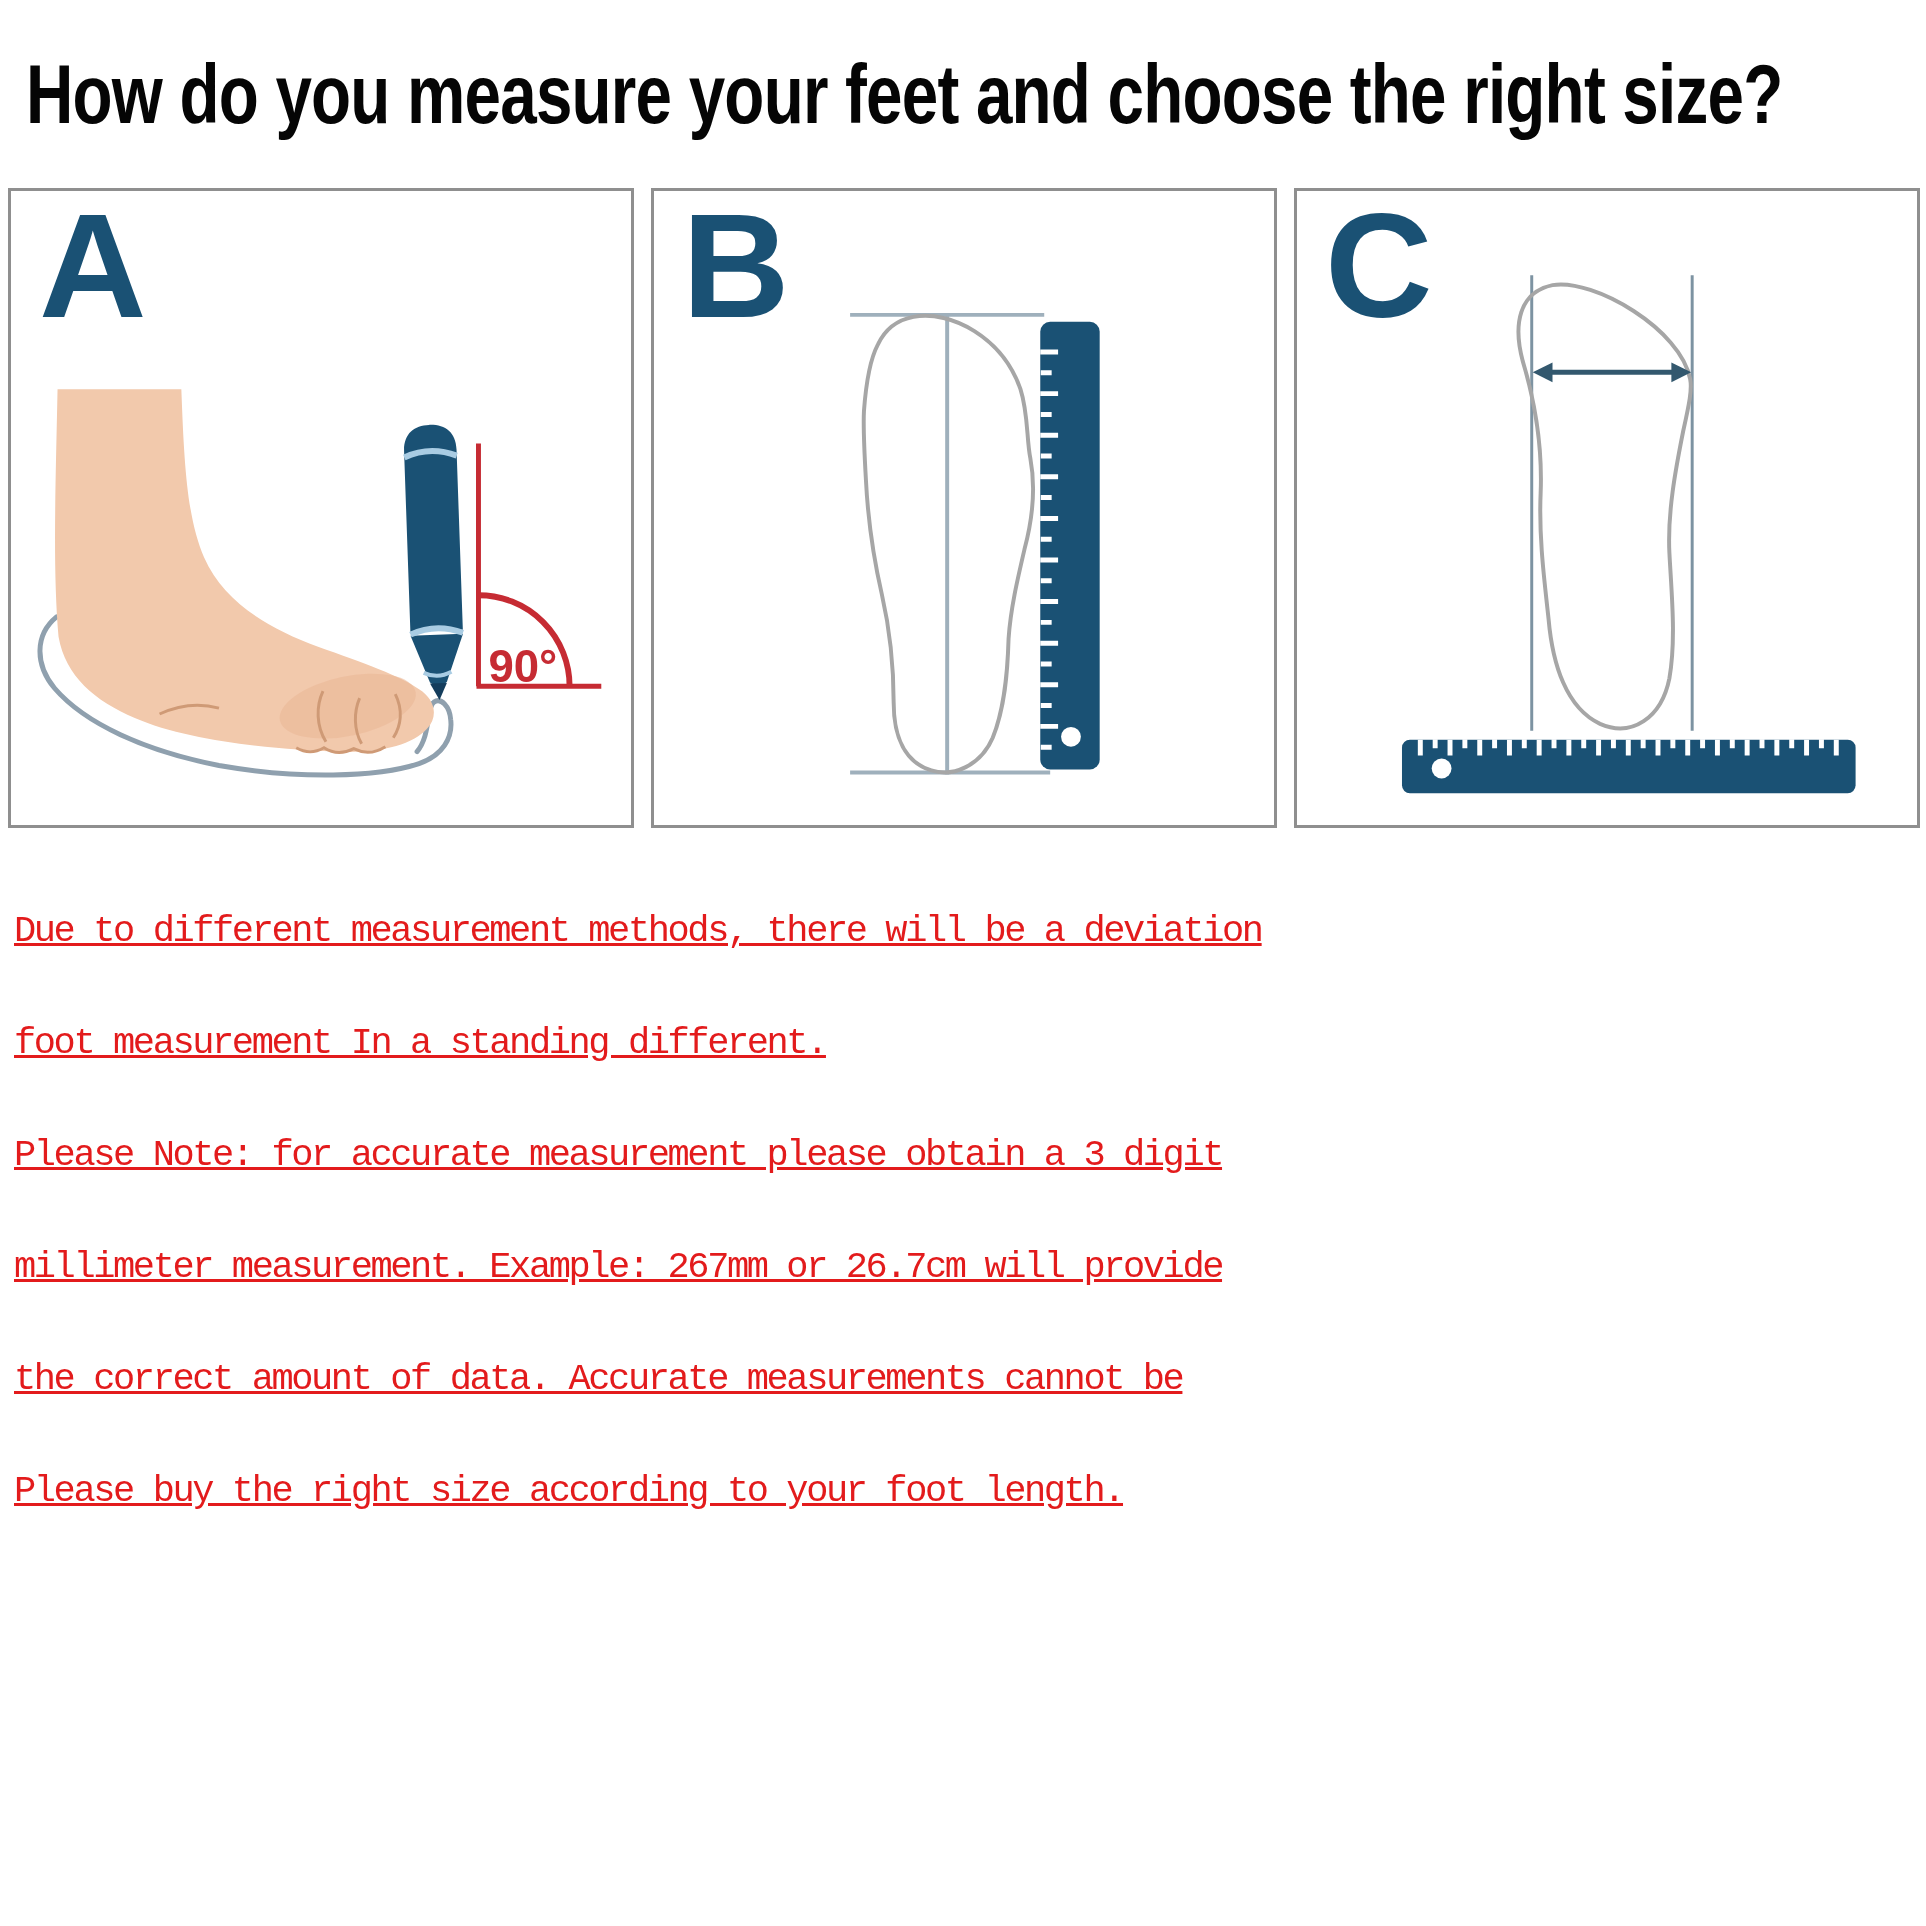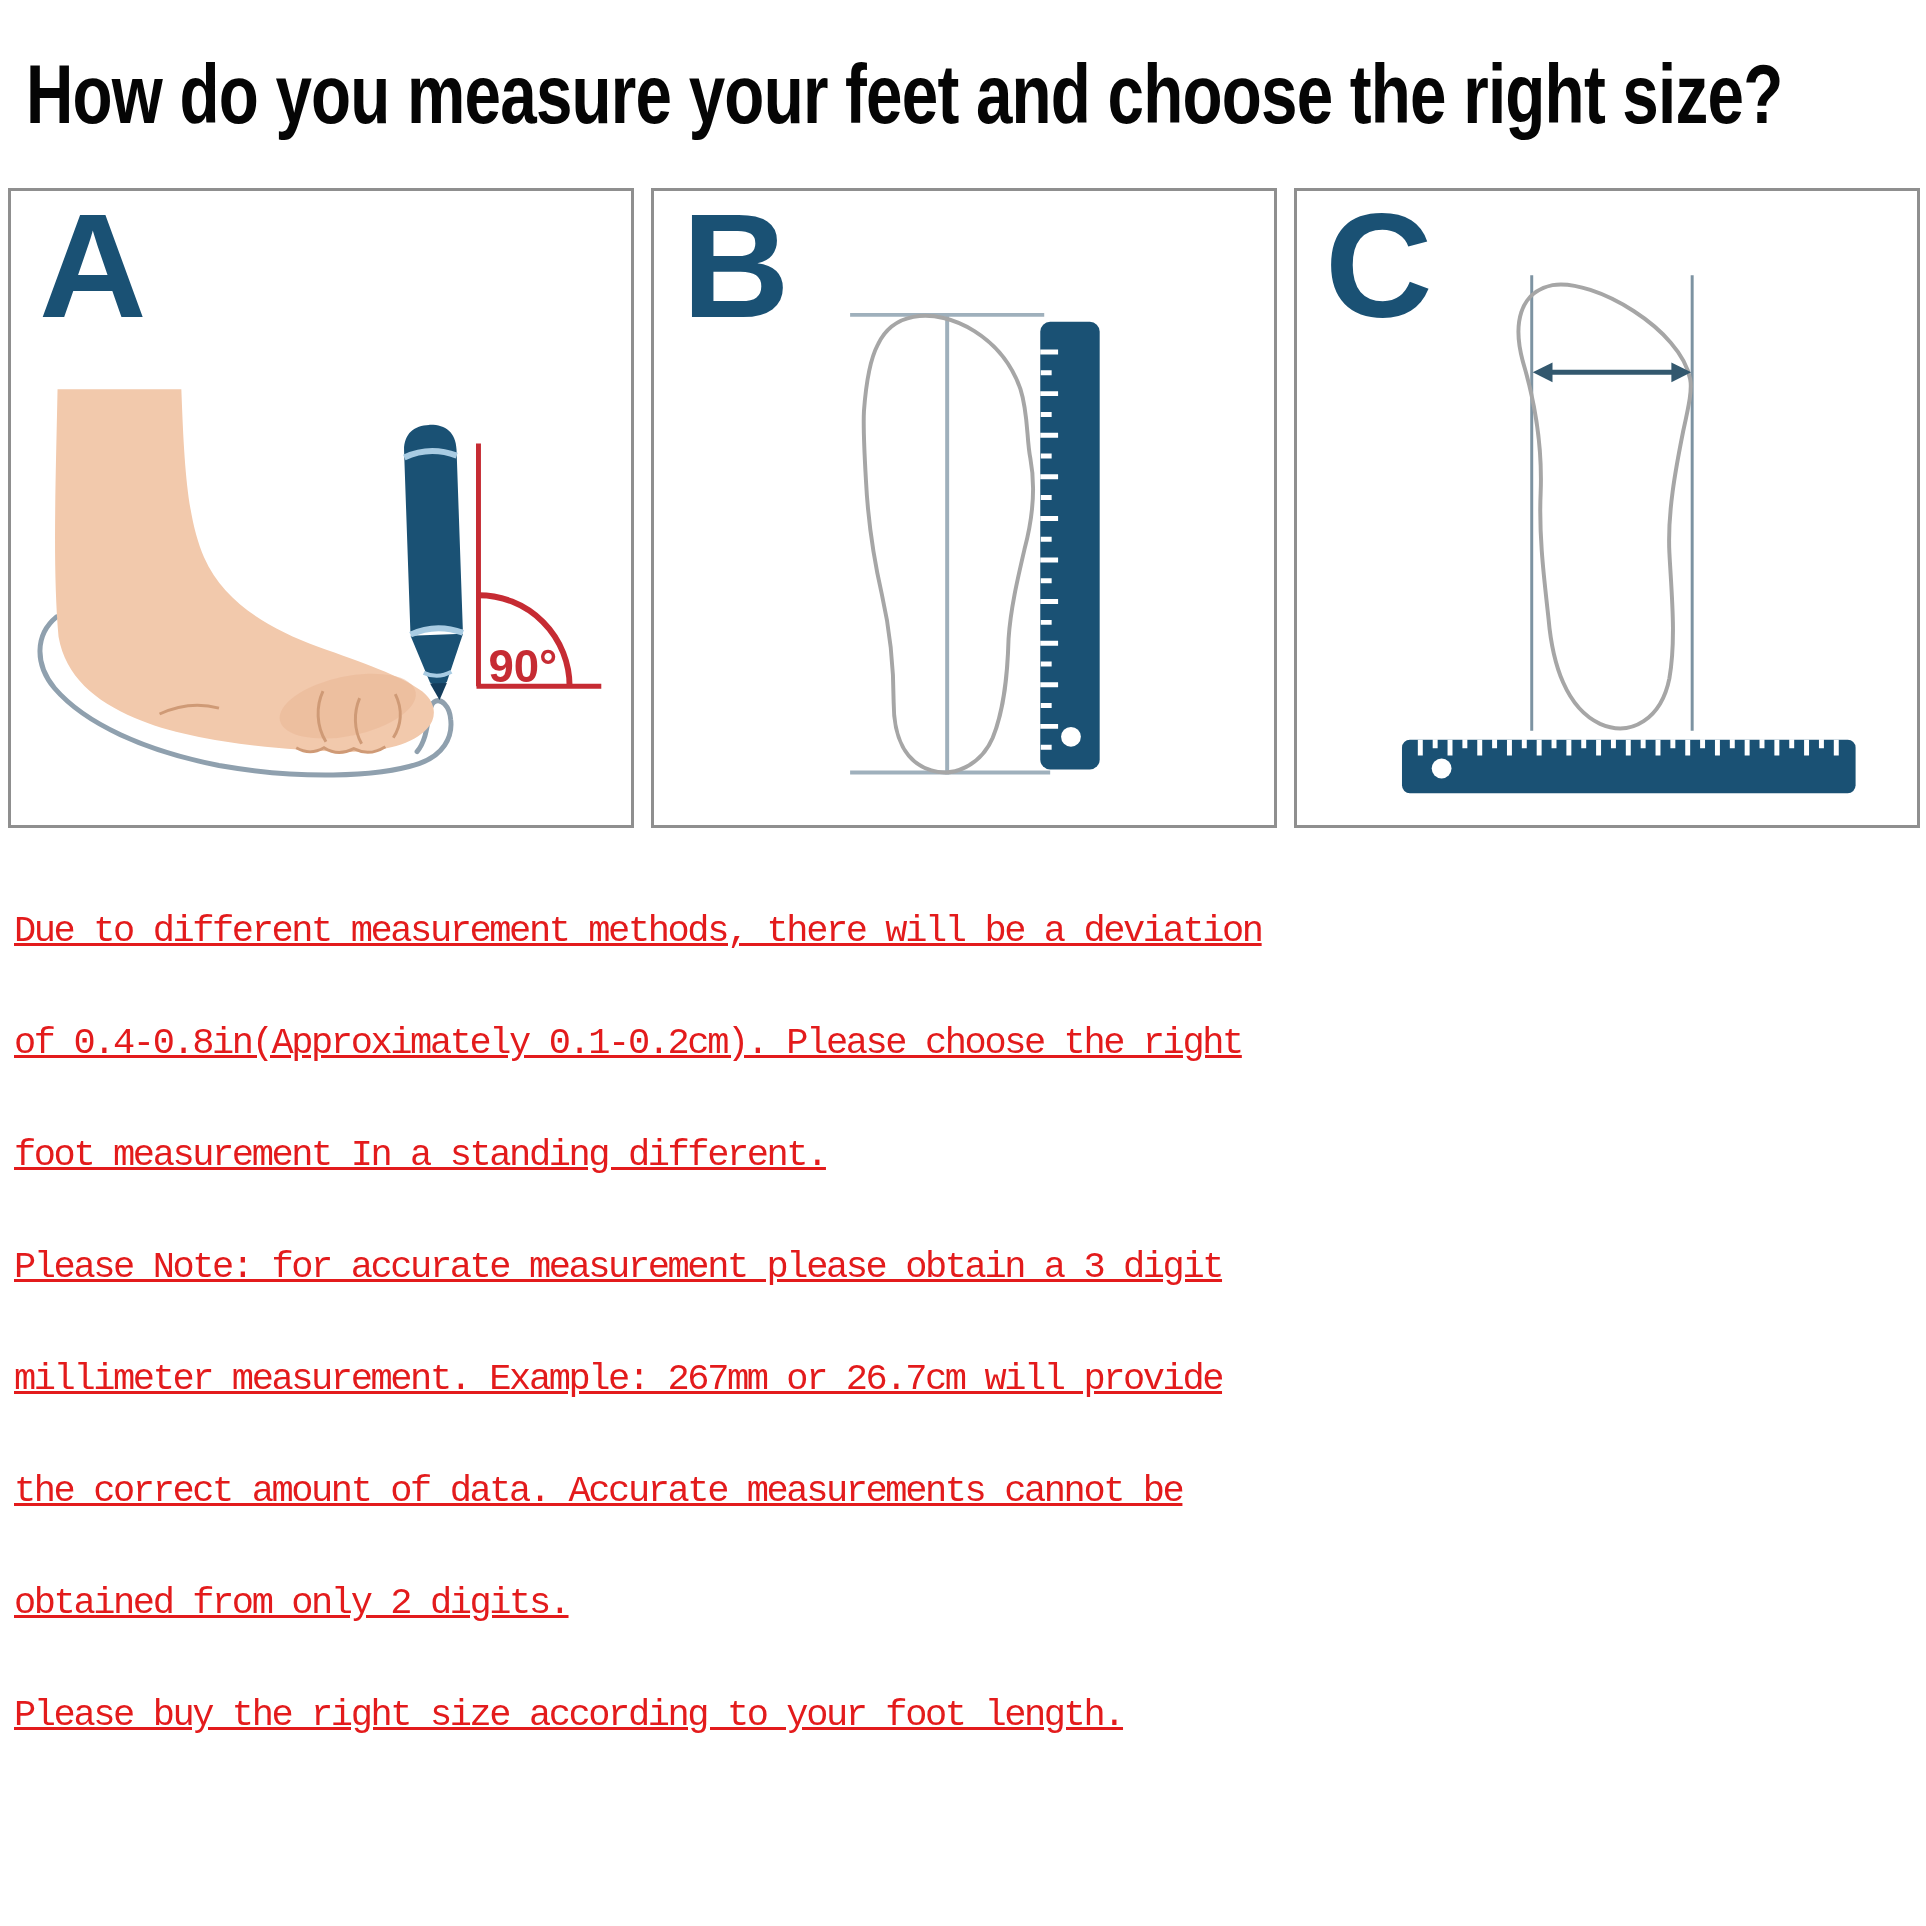--- a/index.html
+++ b/index.html
@@ -152,21 +152,19 @@
         <line x1="122" y1="562" x2="552" y2="562" stroke="#ffffff" stroke-width="16" stroke-dasharray="5 25"></line>
         <line x1="137" y1="558" x2="552" y2="558" stroke="#ffffff" stroke-width="9" stroke-dasharray="5 25"></line>
         <circle cx="146" cy="583" r="10" fill="#ffffff"></circle>
       </g>
     </svg>
   </div>
 </div>
 
 <div class="instructions">
   <div class="instr-line">Due to different measurement methods, there will be a deviation</div>
-  <div class="instr-line">of 0.4-0.8in(Approximately 0.1-0.2cm). Please choose the right</div>
   <div class="instr-line">foot measurement In a standing different.</div>
   <div class="instr-line">Please Note: for accurate measurement please obtain a 3 digit</div>
   <div class="instr-line">millimeter measurement. Example: 267mm or 26.7cm will provide</div>
   <div class="instr-line">the correct amount of data. Accurate measurements cannot be</div>
-  <div class="instr-line">obtained from only 2 digits.</div>
   <div class="instr-line">Please buy the right size according to your foot length.</div>
 </div>
 
 
 </body></html>

